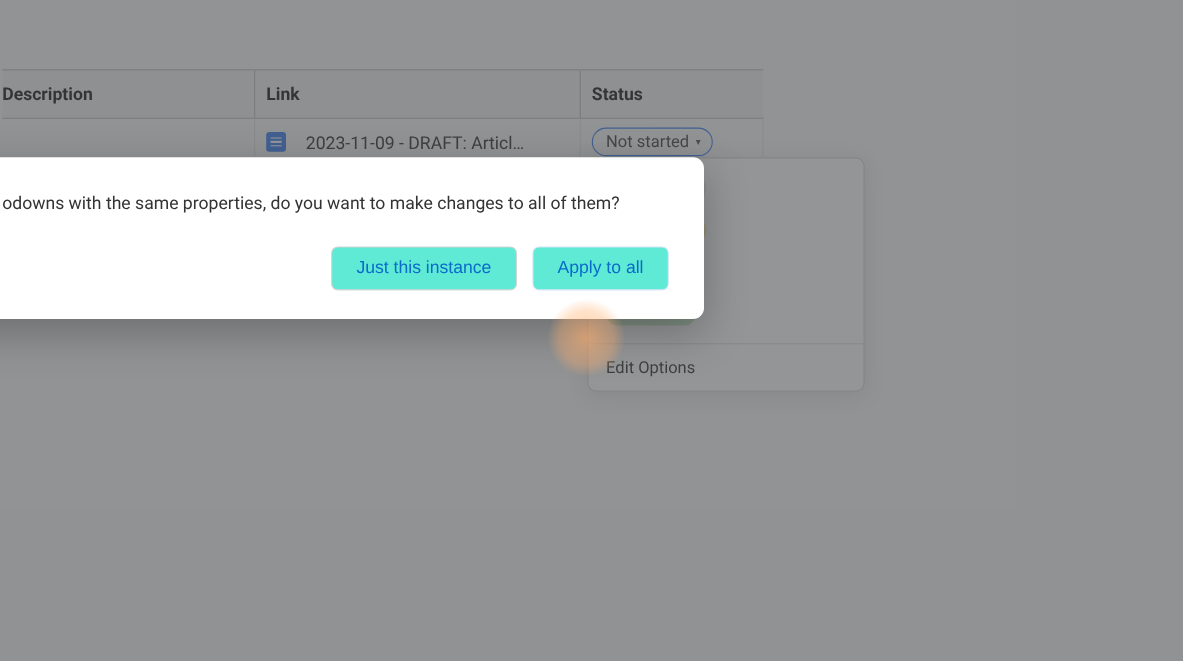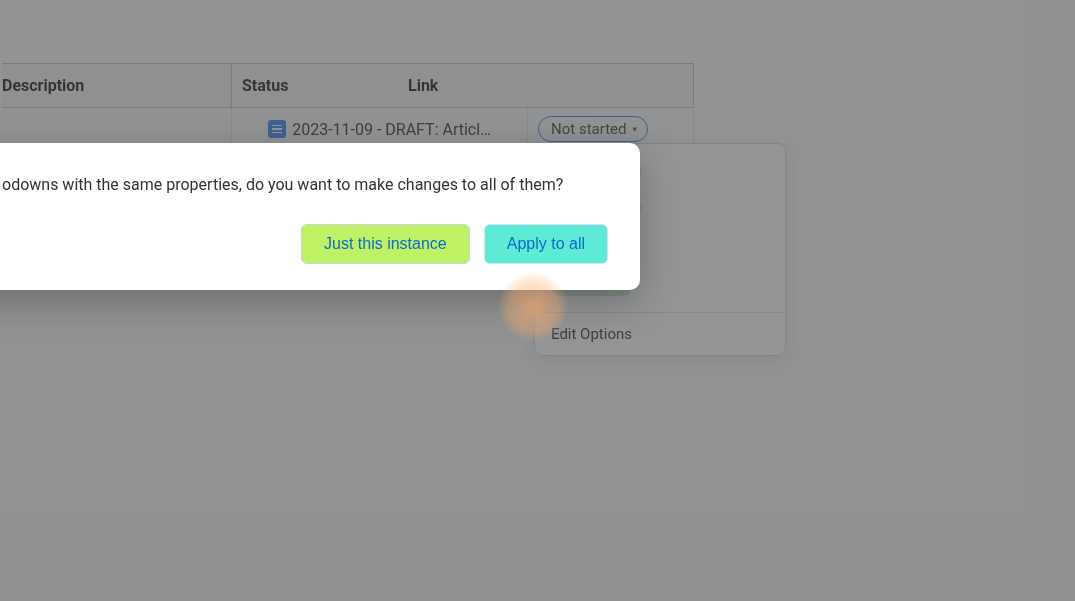--- a/index.html
+++ b/index.html
@@ -68,22 +68,21 @@
     .table-cell {
       padding: 8px 10px;
       border-right: 1px solid #e5e6e7;
       font-size: 16px;
       color: #333;
     }
     
     .link-cell {
       display: flex;
       align-items: center;
-      gap: 6px;
-      justify-content: center;
+      gap: 18px;
     }
     
     .doc-icon {
       width: 18px;
       height: 18px;
       background: #3b82f6;
       border-radius: 3px;
       display: flex;
       align-items: center;
       justify-content: center;
@@ -217,21 +216,21 @@
       gap: 14px;
       padding-right: 2px;
     }
     
     .btn {
       padding: 10px 22px;
       font-size: 16px;
       font-weight: 500;
       border-radius: 6px;
       border: 1px solid #d0d3d6;
-      background: #bef264;
+      background: #5eead4;
       color: #0b6bcb;
       cursor: pointer;
     }
     
     .btn-highlighted {
       background: #5eead4;
       border-color: #d4e4f7;
     }
     
     .cursor-glow {
@@ -245,22 +244,22 @@
       pointer-events: none;
     }
   </style>
 </head>
 <body>
 
 <div class="background-layer">
   <div class="table-container">
     <div class="table-header">
       <div class="table-header-cell col-description">Description</div>
+      <div class="table-header-cell col-link">Link</div>
       <div class="table-header-cell col-status">Status</div>
-      <div class="table-header-cell col-link">Link</div>
     </div>
     <div class="table-row">
       <div class="table-cell col-description"></div>
       <div class="table-cell col-link link-cell">
         <span class="doc-icon">
           <span class="doc-icon-lines">
             <span class="doc-icon-line"></span>
             <span class="doc-icon-line"></span>
             <span class="doc-icon-line"></span>
           </span>

